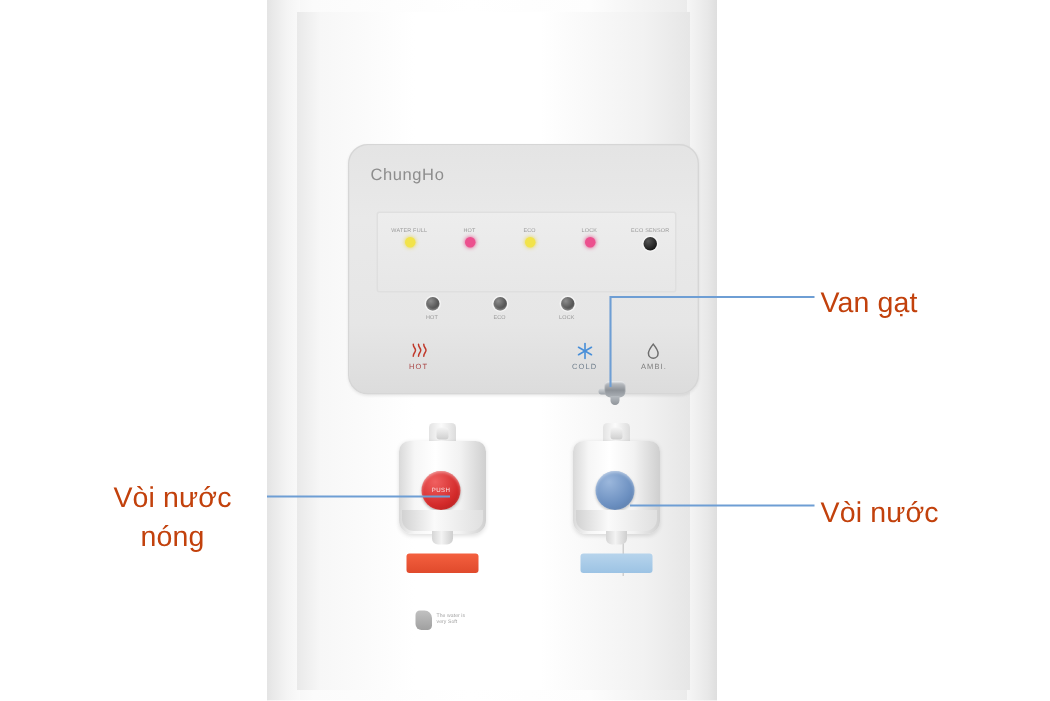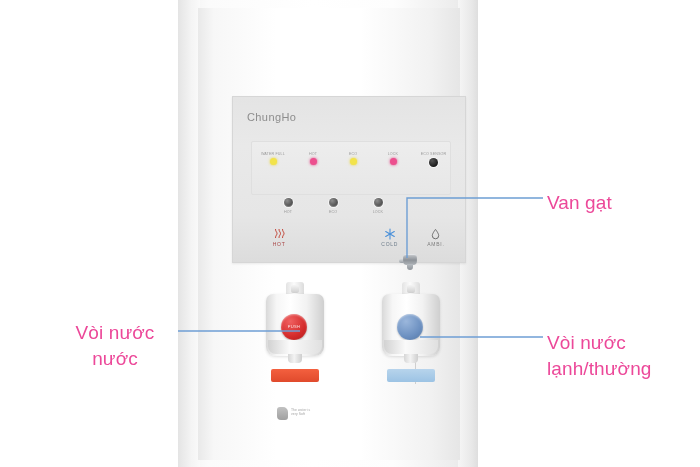--- a/index.html
+++ b/index.html
@@ -29,21 +29,21 @@
   .body-right-shadow{
     position:absolute; left:458px; top:0; width:20px; height:467px;
     background:linear-gradient(90deg,#f6f6f6,#e8e8e8 70%,#dedede);
   }
 
   
   .panel{
     position:absolute; left:232px; top:96px; width:234px; height:167px;
     background:linear-gradient(180deg,#e4e4e4 0%, #e9e9e9 30%, #e6e6e6 72%, #dcdcdc 100%);
     border:1px solid #d6d6d6;
-    border-radius:0;
+    border-radius:13px;
     box-shadow:0 1px 2px rgba(0,0,0,.08);
   }
   .panel-brand{
     position:absolute; left:14px; top:14px;
     font-size:11px; color:#8d8d8d; letter-spacing:.4px;
   }
   .panel-display{
     position:absolute; left:18px; top:44px; width:200px; height:54px;
     background:linear-gradient(180deg,#ededed,#e7e7e7);
     border:1px solid #dfdfdf; border-radius:2px;
@@ -180,21 +180,21 @@
     border-radius:3px 5px 3px 4px;
     opacity:.85;
   }
   .bl-text{
     font-size:2.6px; color:#a4a4a4; line-height:1.45; letter-spacing:.05px;
     transform:scale(1.3); transform-origin:left center; white-space:nowrap;
   }
 
   
   .callout{
-    position:absolute; color:#ec4899; font-size:19px; line-height:1.38;
+    position:absolute; color:#c2410c; font-size:19px; line-height:1.38;
     letter-spacing:.1px;
   }
   .callout.left{ left:52px; top:320px; width:126px; text-align:center; }
   .callout.right-top{ left:547px; top:190px; width:150px; text-align:left; }
   .callout.right-bot{ left:547px; top:330px; width:150px; text-align:left; }
 
   svg.lines{ position:absolute; inset:0; width:700px; height:467px; pointer-events:none; }
 </style>
 </head>
 <body>
@@ -329,25 +329,24 @@
 
     <line x1="178" y1="331" x2="300" y2="331" stroke="#6e9ed4" stroke-width="1.4"></line>
 
     <line x1="420" y1="337" x2="543" y2="337" stroke="#6e9ed4" stroke-width="1.4"></line>
 
     <polyline points="543,198 407,198 407,258" fill="none" stroke="#6e9ed4" stroke-width="1.4"></polyline>
   </svg>
 
   <div class="callout left">
     <div>Vòi nước</div>
-    <div>nước</div>
+    <div>nóng</div>
   </div>
 
   <div class="callout right-top">
     <div>Van gạt</div>
   </div>
 
   <div class="callout right-bot">
     <div>Vòi nước</div>
-    <div>lạnh/thường</div>
   </div>
 
 </div>
 
 </body></html>

